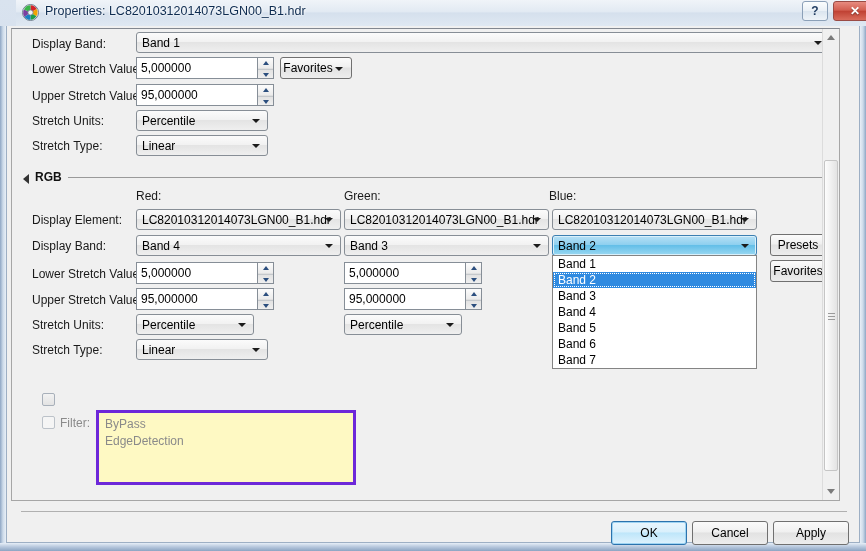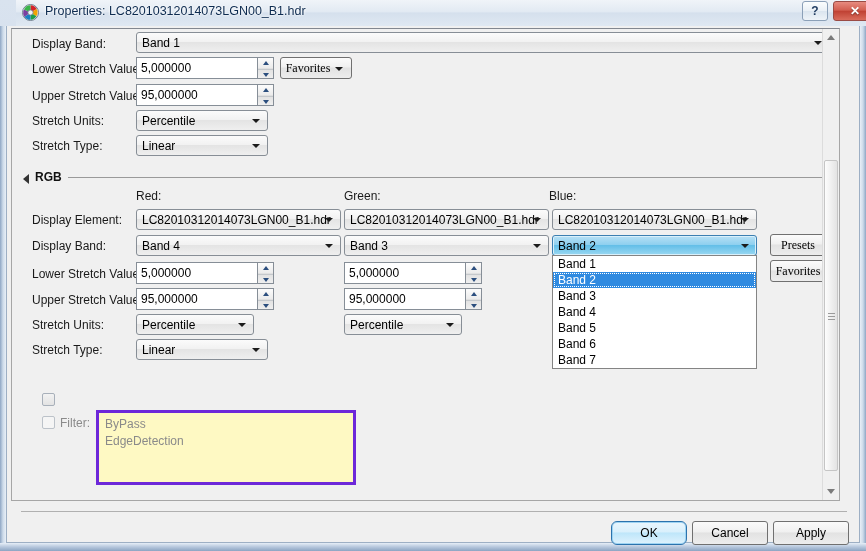--- a/index.html
+++ b/index.html
@@ -188,21 +188,20 @@
     border: 1px solid #707070;
     border-radius: 3px;
     background: linear-gradient(to bottom,#fbfbfb 0%,#f0f0f0 45%,#e2e2e2 50%,#ededed 100%);
     cursor: default;
   }
   .pbtn .pb-text {
     position: absolute; left: 0; right: 16px; top: 3px;
     text-align: center;
     font-size: 12px; color: #000;
     white-space: nowrap;
-    font-family: Liberation Serif, serif;
   }
   .pbtn .arrow {
     position: absolute; right: 8px; top: 9px;
     width: 0; height: 0;
     border-left: 4px solid transparent;
     border-right: 4px solid transparent;
     border-top: 4px solid #1b1b1b;
   }
 
   
@@ -332,21 +331,20 @@
     font-size: 12px;
     color: #000;
     text-align: center;
     line-height: 22px;
     cursor: default;
   }
   .dlg-btn.default {
     border-color: #2c73ad;
     background: linear-gradient(to bottom,#eaf6fd 0%,#d9f0fc 45%,#bee6fa 50%,#dff2fd 100%);
     box-shadow: 0 0 0 1px #9ed4f3 inset;
-    border-radius: 6px;
   }
 </style>
 </head>
 <body>
 
 <div class="window">
 
   <div class="titlebar">
     <span class="title-icon">
       <svg width="17" height="17" viewBox="0 0 17 17">

